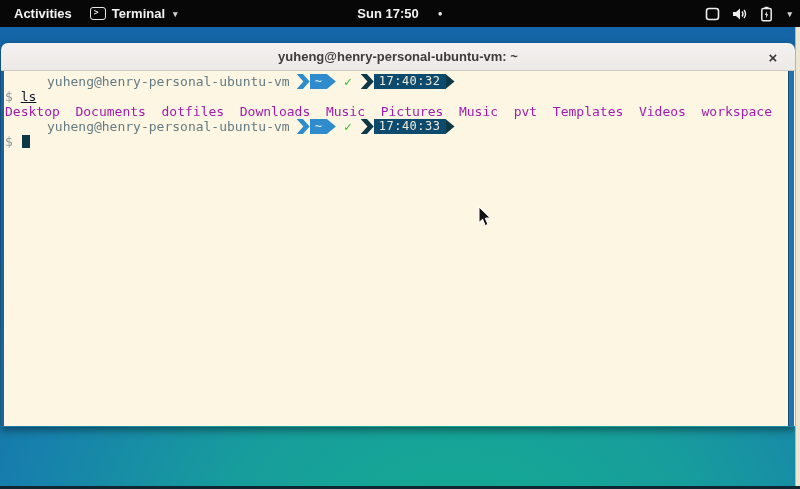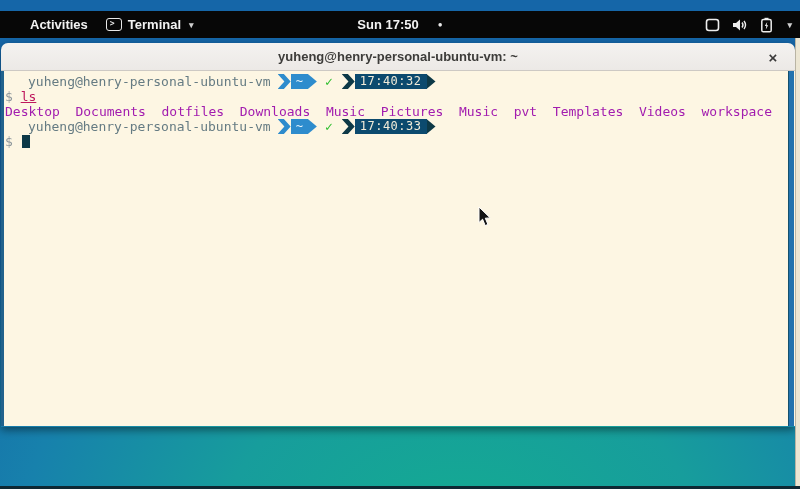--- a/index.html
+++ b/index.html
@@ -5,23 +5,23 @@
   * { margin:0; padding:0; box-sizing:border-box; }
   html,body { width:800px; height:489px; overflow:hidden; }
   .screen {
     position:relative; width:800px; height:489px; overflow:hidden;
     font-family:"Liberation Sans", sans-serif;
     background: radial-gradient(ellipse 620px 420px at 460px 108%,
       #14ab92 0%, #179d9c 38%, #1781ac 70%, #1566a8 100%);
   }
   
   .topbar {
-    position:absolute; top:11px; left:0; width:800px; height:27px;
+    position:absolute; top:0; left:0; width:800px; height:27px;
     background:#070707; color:#f2f2f2; display:flex; align-items:center;
-    font-size:13px; font-weight:600; z-index:30;padding-left:16px;
+    font-size:13px; font-weight:600; z-index:30;
   }
   .tb-left { display:flex; align-items:center; gap:14px; padding-left:10px; }
   .tb-activities { padding:3px 4px; cursor:default; }
   .tb-app { display:flex; align-items:center; gap:6px; }
   .term-icon {
     width:16px; height:13px; border:1px solid #e8e8e8; border-radius:3px;
     display:flex; align-items:flex-start; justify-content:flex-start;
     font-size:8px; line-height:10px; padding-left:3px; color:#e8e8e8;
     font-family:"DejaVu Sans Mono", monospace;
   }
@@ -53,36 +53,36 @@
     color:#3a3a3a; font-size:15px; font-weight:700; cursor:default;
   }
   .termbody {
     position:relative; height:355px; background:#fdf6e3; overflow:hidden;
     font-family:"DejaVu Sans Mono", monospace; font-size:13px; line-height:15px;
     color:#657b83; padding:3px 0 0 4px;
   }
   .edge-left { position:absolute; left:0; top:0; bottom:0; width:3px; background:#22628c; }
   .scrollbar { position:absolute; right:1px; top:0; bottom:0; width:6px; background:#2272ae; border-left:1px solid #14506e; }
   .line { height:15px; white-space:pre; }
-  .indent { padding-left:23px; }
+  .indent { padding-left:23px;margin-left:19px; }
   .promptline { display:flex; align-items:center; }
   .host { color:#657b83; }
   .pl-seg { display:inline-flex; align-items:stretch; height:15px; margin-left:7px; }
   .pl-chevron { width:13px; }
   .chev-blue { background:#2e8ccd; clip-path:polygon(0 0,48% 0,100% 50%,48% 100%,0 100%,52% 50%); }
   .chev-dark { background:#0d3947; clip-path:polygon(0 0,48% 0,100% 50%,48% 100%,0 100%,52% 50%); }
   .pl-body { display:flex; align-items:center; padding:0 5px; font-size:12px; }
   .body-blue { background:#2e8ccd; color:#e3f2fb; }
   .body-dark { background:#0c4a6e; color:#f2ecd9; letter-spacing:0.5px; }
   .pl-tail { width:9px; }
   .tail-blue { background:#2e8ccd; clip-path:polygon(0 0,100% 50%,0 100%); }
   .tail-dark { background:#0d3947; clip-path:polygon(0 0,100% 50%,0 100%); }
   .check { color:#2fbe2f; font-weight:700; margin-left:8px; margin-right:2px; }
   .dollar { color:#8d969b; }
-  .cmd { color:#be185d;text-decoration:underline; }
+  .cmd { color:#0f172a;text-decoration:underline; }
   .ls-line span { color:#a21caf; margin-right:2ch; }
   .block-cursor { display:inline-block; width:8px; height:13px; background:#0d3947;
     vertical-align:-2px; margin-left:1px; }
   
   .right-strip { position:absolute; right:0; top:27px; bottom:0; width:5px;
     background:#ece6d3; border-left:1px solid #b9b4a4; z-index:25; }
   .bottom-strip { position:absolute; left:0; right:0; bottom:0; height:3px;
     background:#0e2833; z-index:26; }
   .mouse-cursor { position:absolute; left:478px; top:206px; z-index:40; pointer-events:none; }
 </style>

